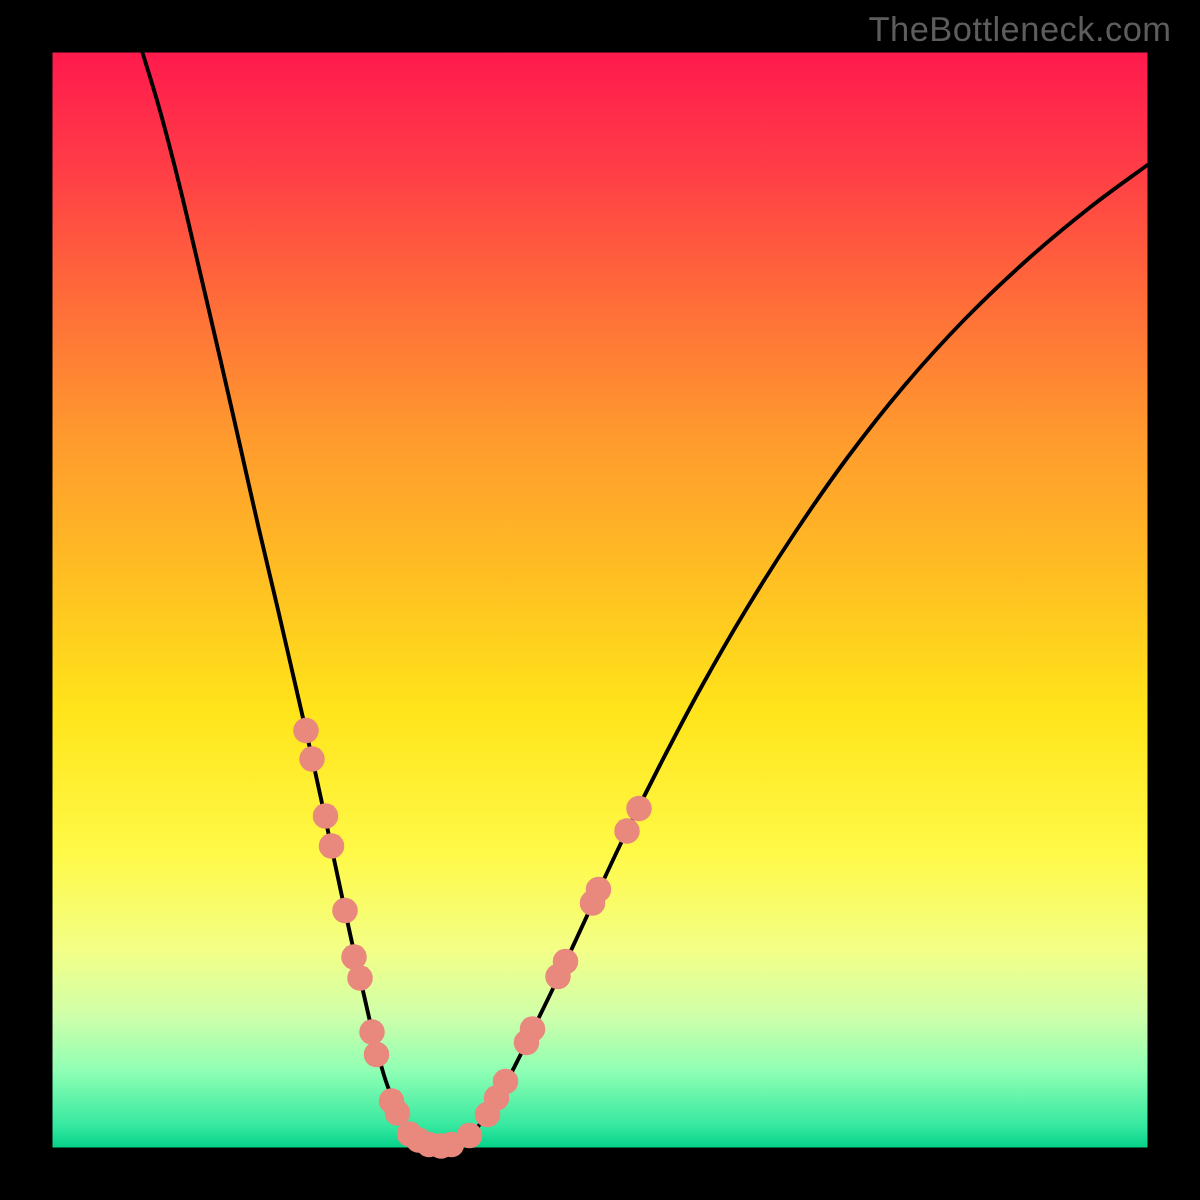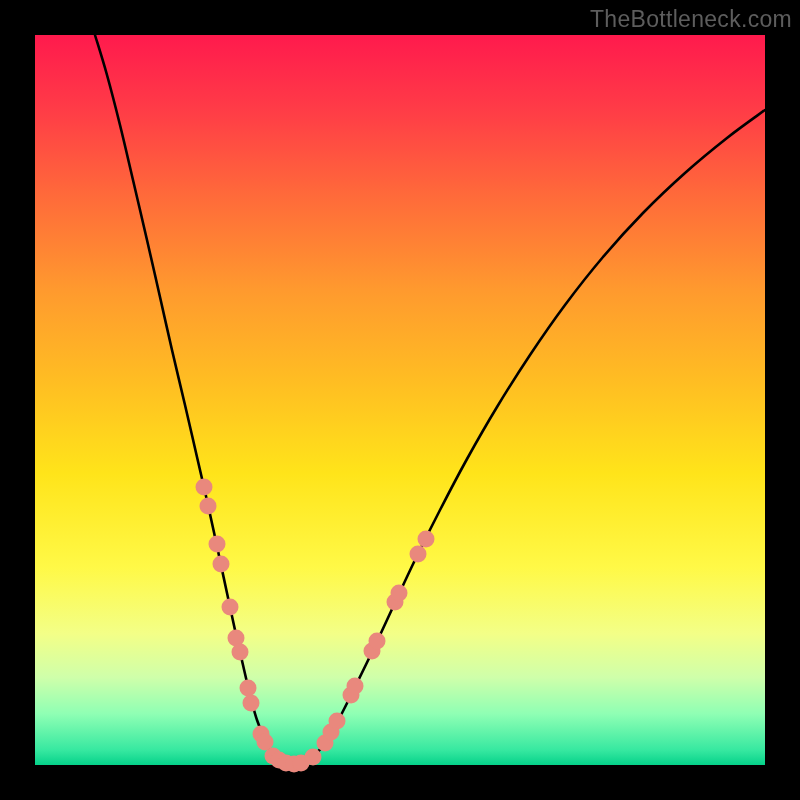--- a/index.html
+++ b/index.html
@@ -35,21 +35,21 @@
       #f3ff87 82%,
       #cfffaa 88%,
       #8fffb4 93%,
       #36e8a0 98%,
       #05d28a 100%
     );
   }
   .watermark {
     position: absolute;
     top: 6px;
-    right: 8px;
+    right: 19px;
     color: #5d5d5d;
     font-size: 23px;
     font-weight: 500;
     letter-spacing: 0.3px;
   }
   svg.curve {
     position: absolute;
     left: 0;
     top: 0;
     width: 730px;

